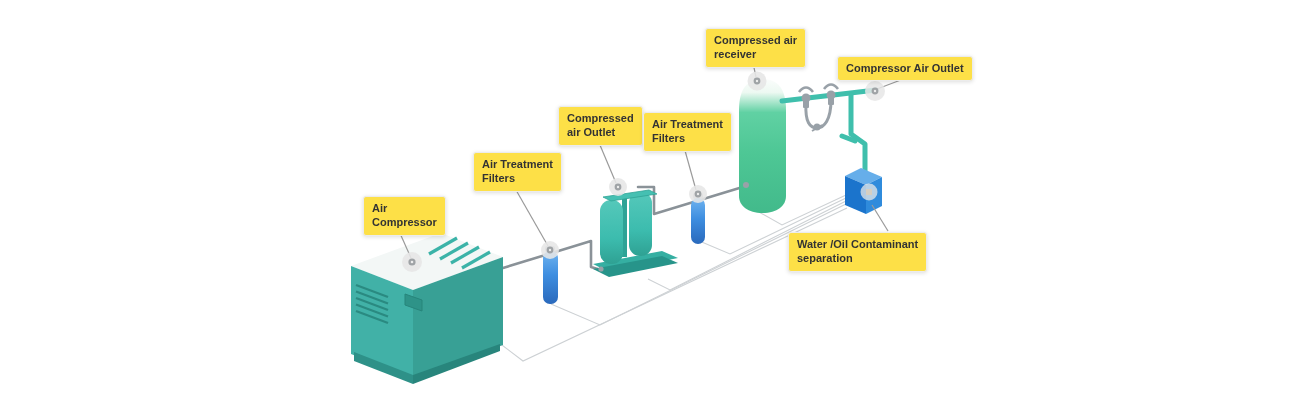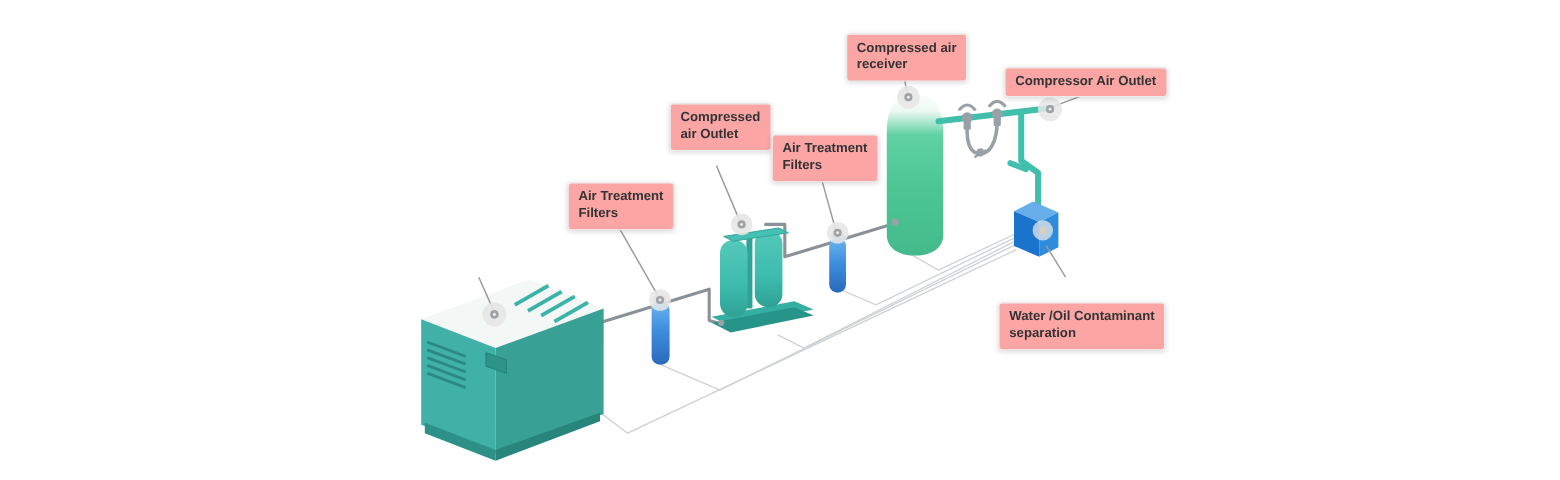--- a/index.html
+++ b/index.html
@@ -3,21 +3,21 @@
 <meta charset="utf-8">
 <style>
   html,body{margin:0;padding:0;background:#fff;}
   .stage{
     position:relative;width:1300px;height:400px;background:#ffffff;
     overflow:hidden;font-family:"Liberation Sans",sans-serif;
   }
   .stage svg{position:absolute;left:0;top:0;}
   .callout{
     position:absolute;
-    background:#fca5a5;
+    background:#fde047;
     border:1px solid #ececec;
     border-radius:3px;
     padding:4px 8px 5px 8px;
     box-shadow:0 1px 4px rgba(0,0,0,0.14);
     color:#333333;
     font-size:11px;
     font-weight:bold;
     line-height:1.3;
     white-space:nowrap;
     z-index:5;
@@ -175,44 +175,48 @@
           <circle r="3.4" fill="#9FA3A6"></circle>
           <circle r="1.2" fill="#EDEDED"></circle>
       </g>
       <g transform="translate(869,192)">
         <circle r="8.5" fill="#E8E8E8" opacity="0.75"></circle>
           <rect x="-3" y="-3" width="6" height="6" fill="#D6CFC2"></rect>
       </g>
     </g>
   </svg>
 
+  <div class="callout" style="left:363px;top:196px;">
+    <span class="lbl-line">Air</span>
+    <span class="lbl-line">Compressor</span>
+  </div>
 
   <div class="callout" style="left:473px;top:152px;">
     <span class="lbl-line">Air Treatment</span>
     <span class="lbl-line">Filters</span>
   </div>
 
-  <div class="callout" style="left:558px;top:86px;">
+  <div class="callout" style="left:558px;top:106px;">
     <span class="lbl-line">Compressed</span>
     <span class="lbl-line">air Outlet</span>
   </div>
 
   <div class="callout" style="left:643px;top:112px;">
     <span class="lbl-line">Air Treatment</span>
     <span class="lbl-line">Filters</span>
   </div>
 
   <div class="callout" style="left:705px;top:28px;">
     <span class="lbl-line">Compressed air</span>
     <span class="lbl-line">receiver</span>
   </div>
 
   <div class="callout" style="left:837px;top:56px;">
     <span class="lbl-line">Compressor Air Outlet</span>
     <span class="lbl-line"></span>
   </div>
 
-  <div class="callout" style="left:832px;top:232px;margin-top:20px;">
+  <div class="callout" style="left:788px;top:232px;">
     <span class="lbl-line">Water /Oil Contaminant</span>
     <span class="lbl-line">separation</span>
   </div>
 
 </div>
 
 </body></html>

